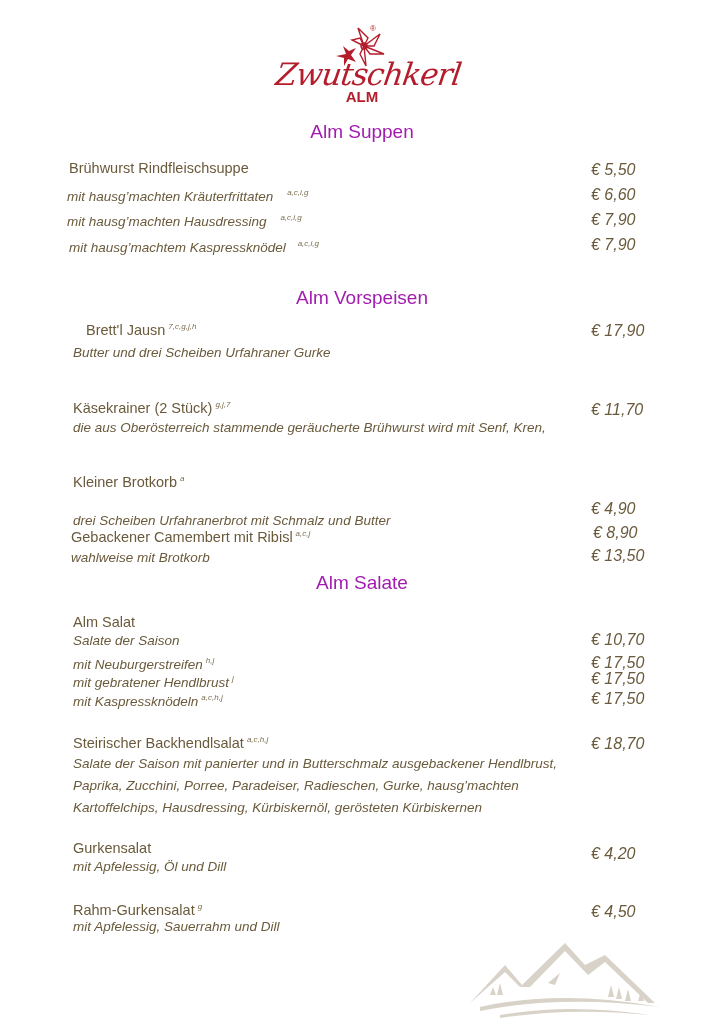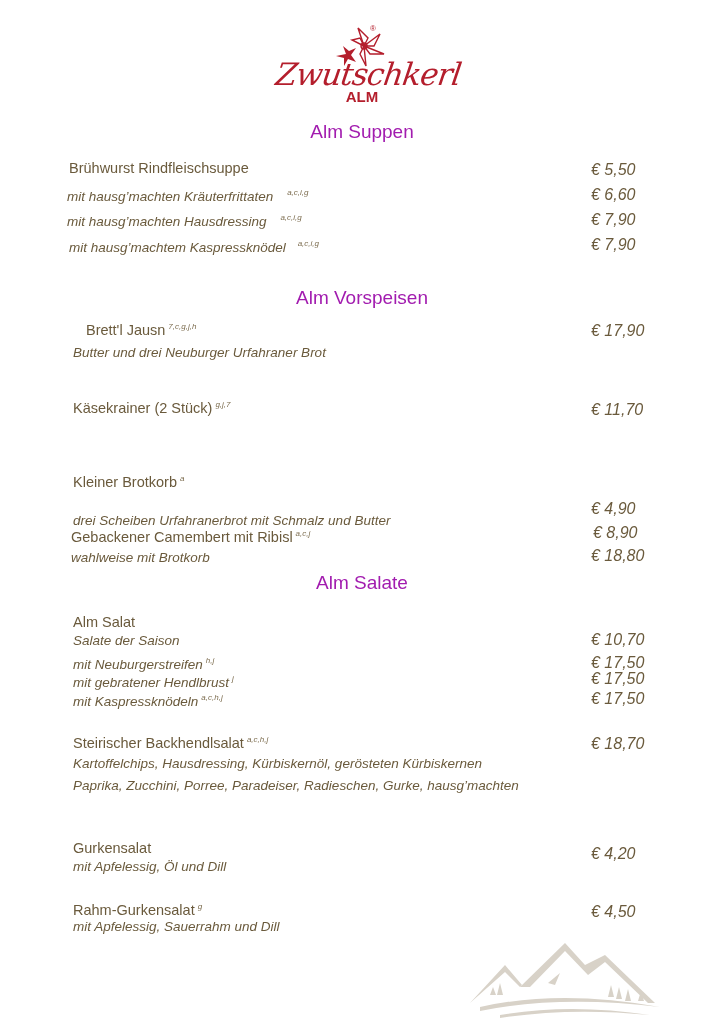--- a/index.html
+++ b/index.html
@@ -65,66 +65,68 @@
 </div>
 <div class="abs price" style="left:591px;top:236px">€  7,90</div>
 
 <div class="abs section-title" style="top:287px">Alm Vorspeisen</div>
 
 <div class="abs name" style="left:86px;top:322px">
   <span>Brett'l Jausn</span><span class="sup">7,c,g,j,h</span>
 </div>
 <div class="abs price" style="left:591px;top:322px">€ 17,90</div>
 <div class="abs desc" style="left:73px;top:342px">
-  <div>Butter und drei Neuburger Urfahraner Brot</div>
+  <div>Butter und drei Scheiben Urfahraner Gurke</div>
 </div>
 
 <div class="abs name" style="left:73px;top:400px">
   <span>Käsekrainer (2 Stück)</span><span class="sup">g,j,7</span>
 </div>
 <div class="abs price" style="left:591px;top:401px">€ 11,70</div>
 <div class="abs desc" style="left:73px;top:417px">
+  <div>die aus Oberösterreich stammende geräucherte Brühwurst wird mit Senf, Kren,</div>
 </div>
 
 <div class="abs name" style="left:73px;top:474px">
   <span>Kleiner Brotkorb</span><span class="sup">a</span>
 </div>
 <div class="abs price" style="left:591px;top:500px">€  4,90</div>
 <div class="abs desc" style="left:73px;top:510px">
   <div>drei Scheiben Urfahranerbrot mit Schmalz und Butter</div>
 </div>
 
 <div class="abs name" style="left:71px;top:529px">
   <span>Gebackener Camembert mit Ribisl</span><span class="sup">a,c,j</span>
 </div>
 <div class="abs price" style="left:593px;top:524px">€  8,90</div>
 <div class="abs desc" style="left:71px;top:547px">
   <div>wahlweise mit Brotkorb</div>
 </div>
-<div class="abs price" style="left:591px;top:547px">€ 18,80</div>
+<div class="abs price" style="left:591px;top:547px">€ 13,50</div>
 
 <div class="abs section-title" style="top:572px">Alm Salate</div>
 
 <div class="abs name" style="left:73px;top:614px">Alm Salat</div>
 <div class="abs desc" style="left:73px;top:630px"><span>Salate der Saison</span></div>
 <div class="abs price" style="left:591px;top:631px">€ 10,70</div>
 <div class="abs desc" style="left:73px;top:650px"><span>mit Neuburgerstreifen</span><span class="sup">h,j</span></div>
 <div class="abs price" style="left:591px;top:654px">€ 17,50</div>
 <div class="abs desc" style="left:73px;top:668px"><span>mit gebratener Hendlbrust</span><span class="sup">j</span></div>
 <div class="abs price" style="left:591px;top:670px">€ 17,50</div>
 <div class="abs desc" style="left:73px;top:687px"><span>mit Kaspressknödeln</span><span class="sup">a,c,h,j</span></div>
 <div class="abs price" style="left:591px;top:690px">€ 17,50</div>
 
 <div class="abs name" style="left:73px;top:735px">
   <span>Steirischer Backhendlsalat</span><span class="sup">a,c,h,j</span>
 </div>
 <div class="abs price" style="left:591px;top:735px">€ 18,70</div>
 <div class="abs desc" style="left:73px;top:753px">
+  <div>Salate der Saison mit panierter und in Butterschmalz ausgebackener Hendlbrust,</div>
+  <div>Paprika, Zucchini, Porree, Paradeiser, Radieschen, Gurke, hausg’machten</div>
   <div>Kartoffelchips, Hausdressing, Kürbiskernöl, gerösteten Kürbiskernen</div>
-  <div>Paprika, Zucchini, Porree, Paradeiser, Radieschen, Gurke, hausg’machten</div>
 </div>
 
 <div class="abs name" style="left:73px;top:840px">Gurkensalat</div>
 <div class="abs price" style="left:591px;top:845px">€  4,20</div>
 <div class="abs desc" style="left:73px;top:856px">
   <div>mit Apfelessig, Öl und Dill</div>
 </div>
 
 <div class="abs name" style="left:73px;top:902px">
   <span>Rahm-Gurkensalat</span><span class="sup">g</span>

